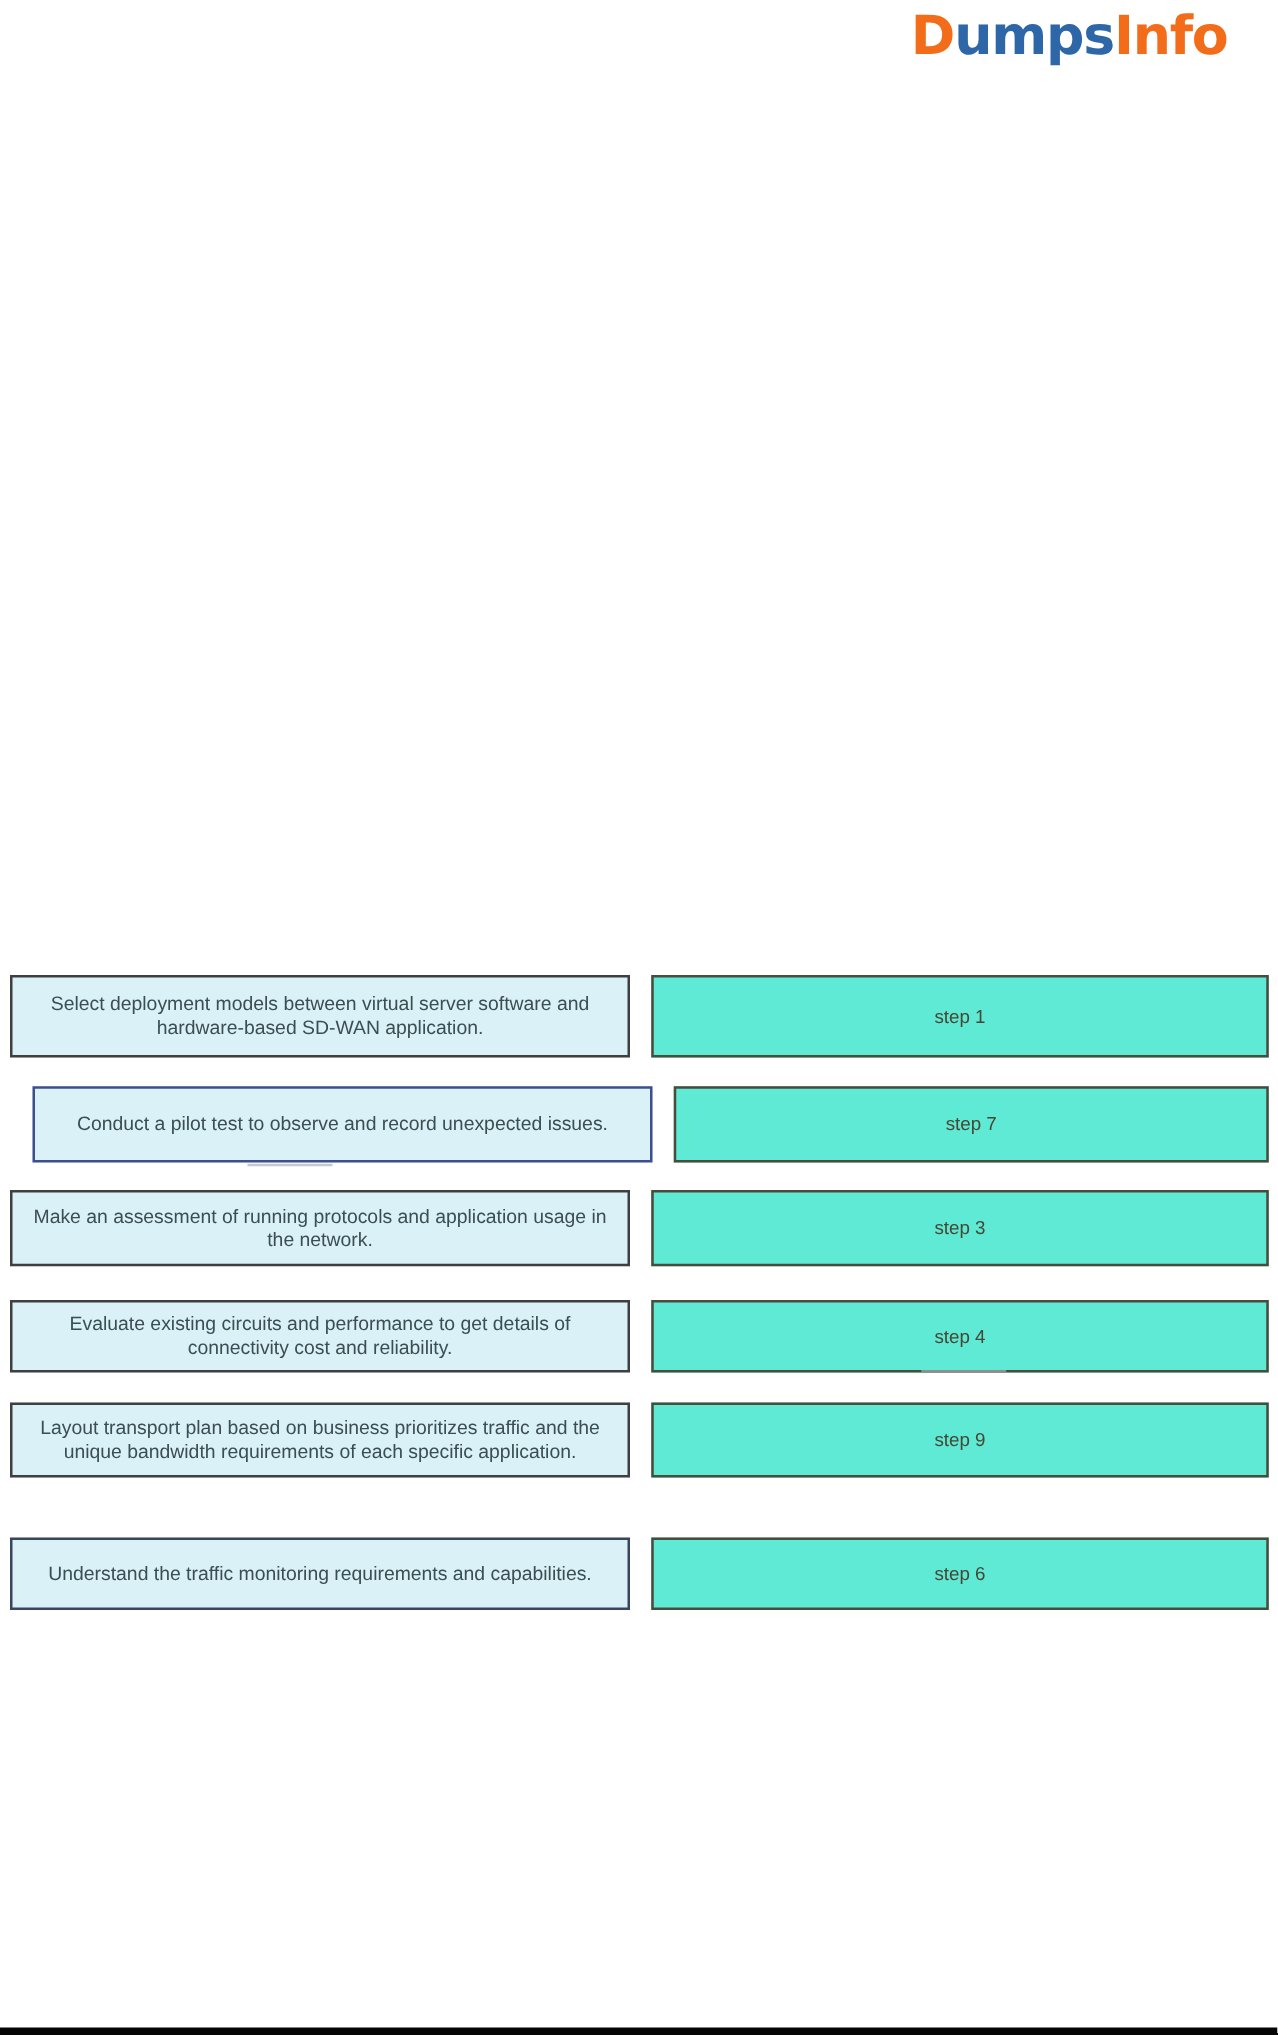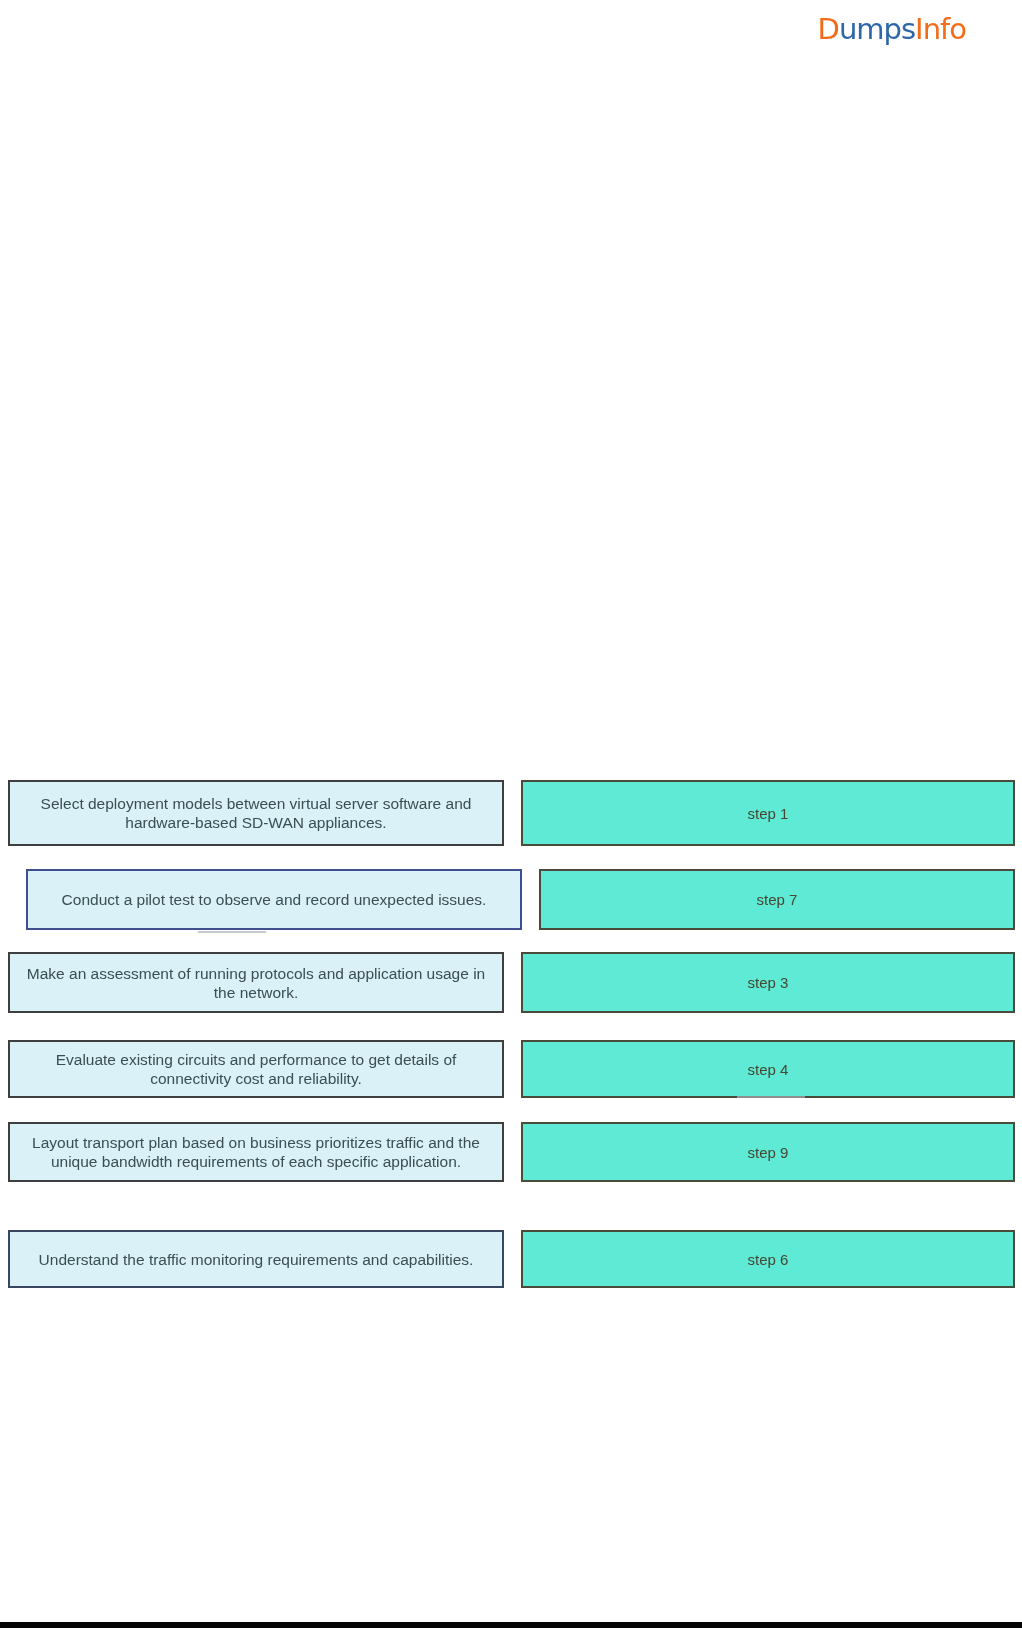--- a/index.html
+++ b/index.html
@@ -9,24 +9,24 @@
     position: relative;
     background: #ffffff;
     font-family: "Liberation Sans", sans-serif;
     overflow: hidden;
   }
 
   
   .logo {
     position: absolute;
     top: 2px;
-    right: 56px;
+    right: 40px;
     font-family: "DejaVu Sans", sans-serif;
-    font-size: 29px;
-    font-weight: 400;
+    font-size: 43px;
+    font-weight: 700;
     letter-spacing: -1px;
     line-height: 54px;
     user-select: none;
   }
   .logo .lg-orange  { color: #F26C1A; }
   .logo .lg-blue    { color: #2E67A8; }
 
   
   .row {
     position: absolute;
@@ -88,21 +88,21 @@
 </style>
 </head>
 <body>
 
 <div class="logo">
   <span class="lg-orange">D</span><span class="lg-blue">umps</span><span class="lg-orange">Info</span>
 </div>
 
 <div class="row row-1">
   <div class="stmt-box">
-    <span>Select deployment models between virtual server software and hardware-based SD-WAN appliances.</span>
+    <span>Select deployment models between virtual server software and hardware-based SD-WAN application.</span>
   </div>
   <div class="step-box">
     <span>step 1</span>
   </div>
 </div>
 
 <div class="row row-2">
   <div class="stmt-box">
     <span>Conduct a pilot test to observe and record unexpected issues.</span>
   </div>

